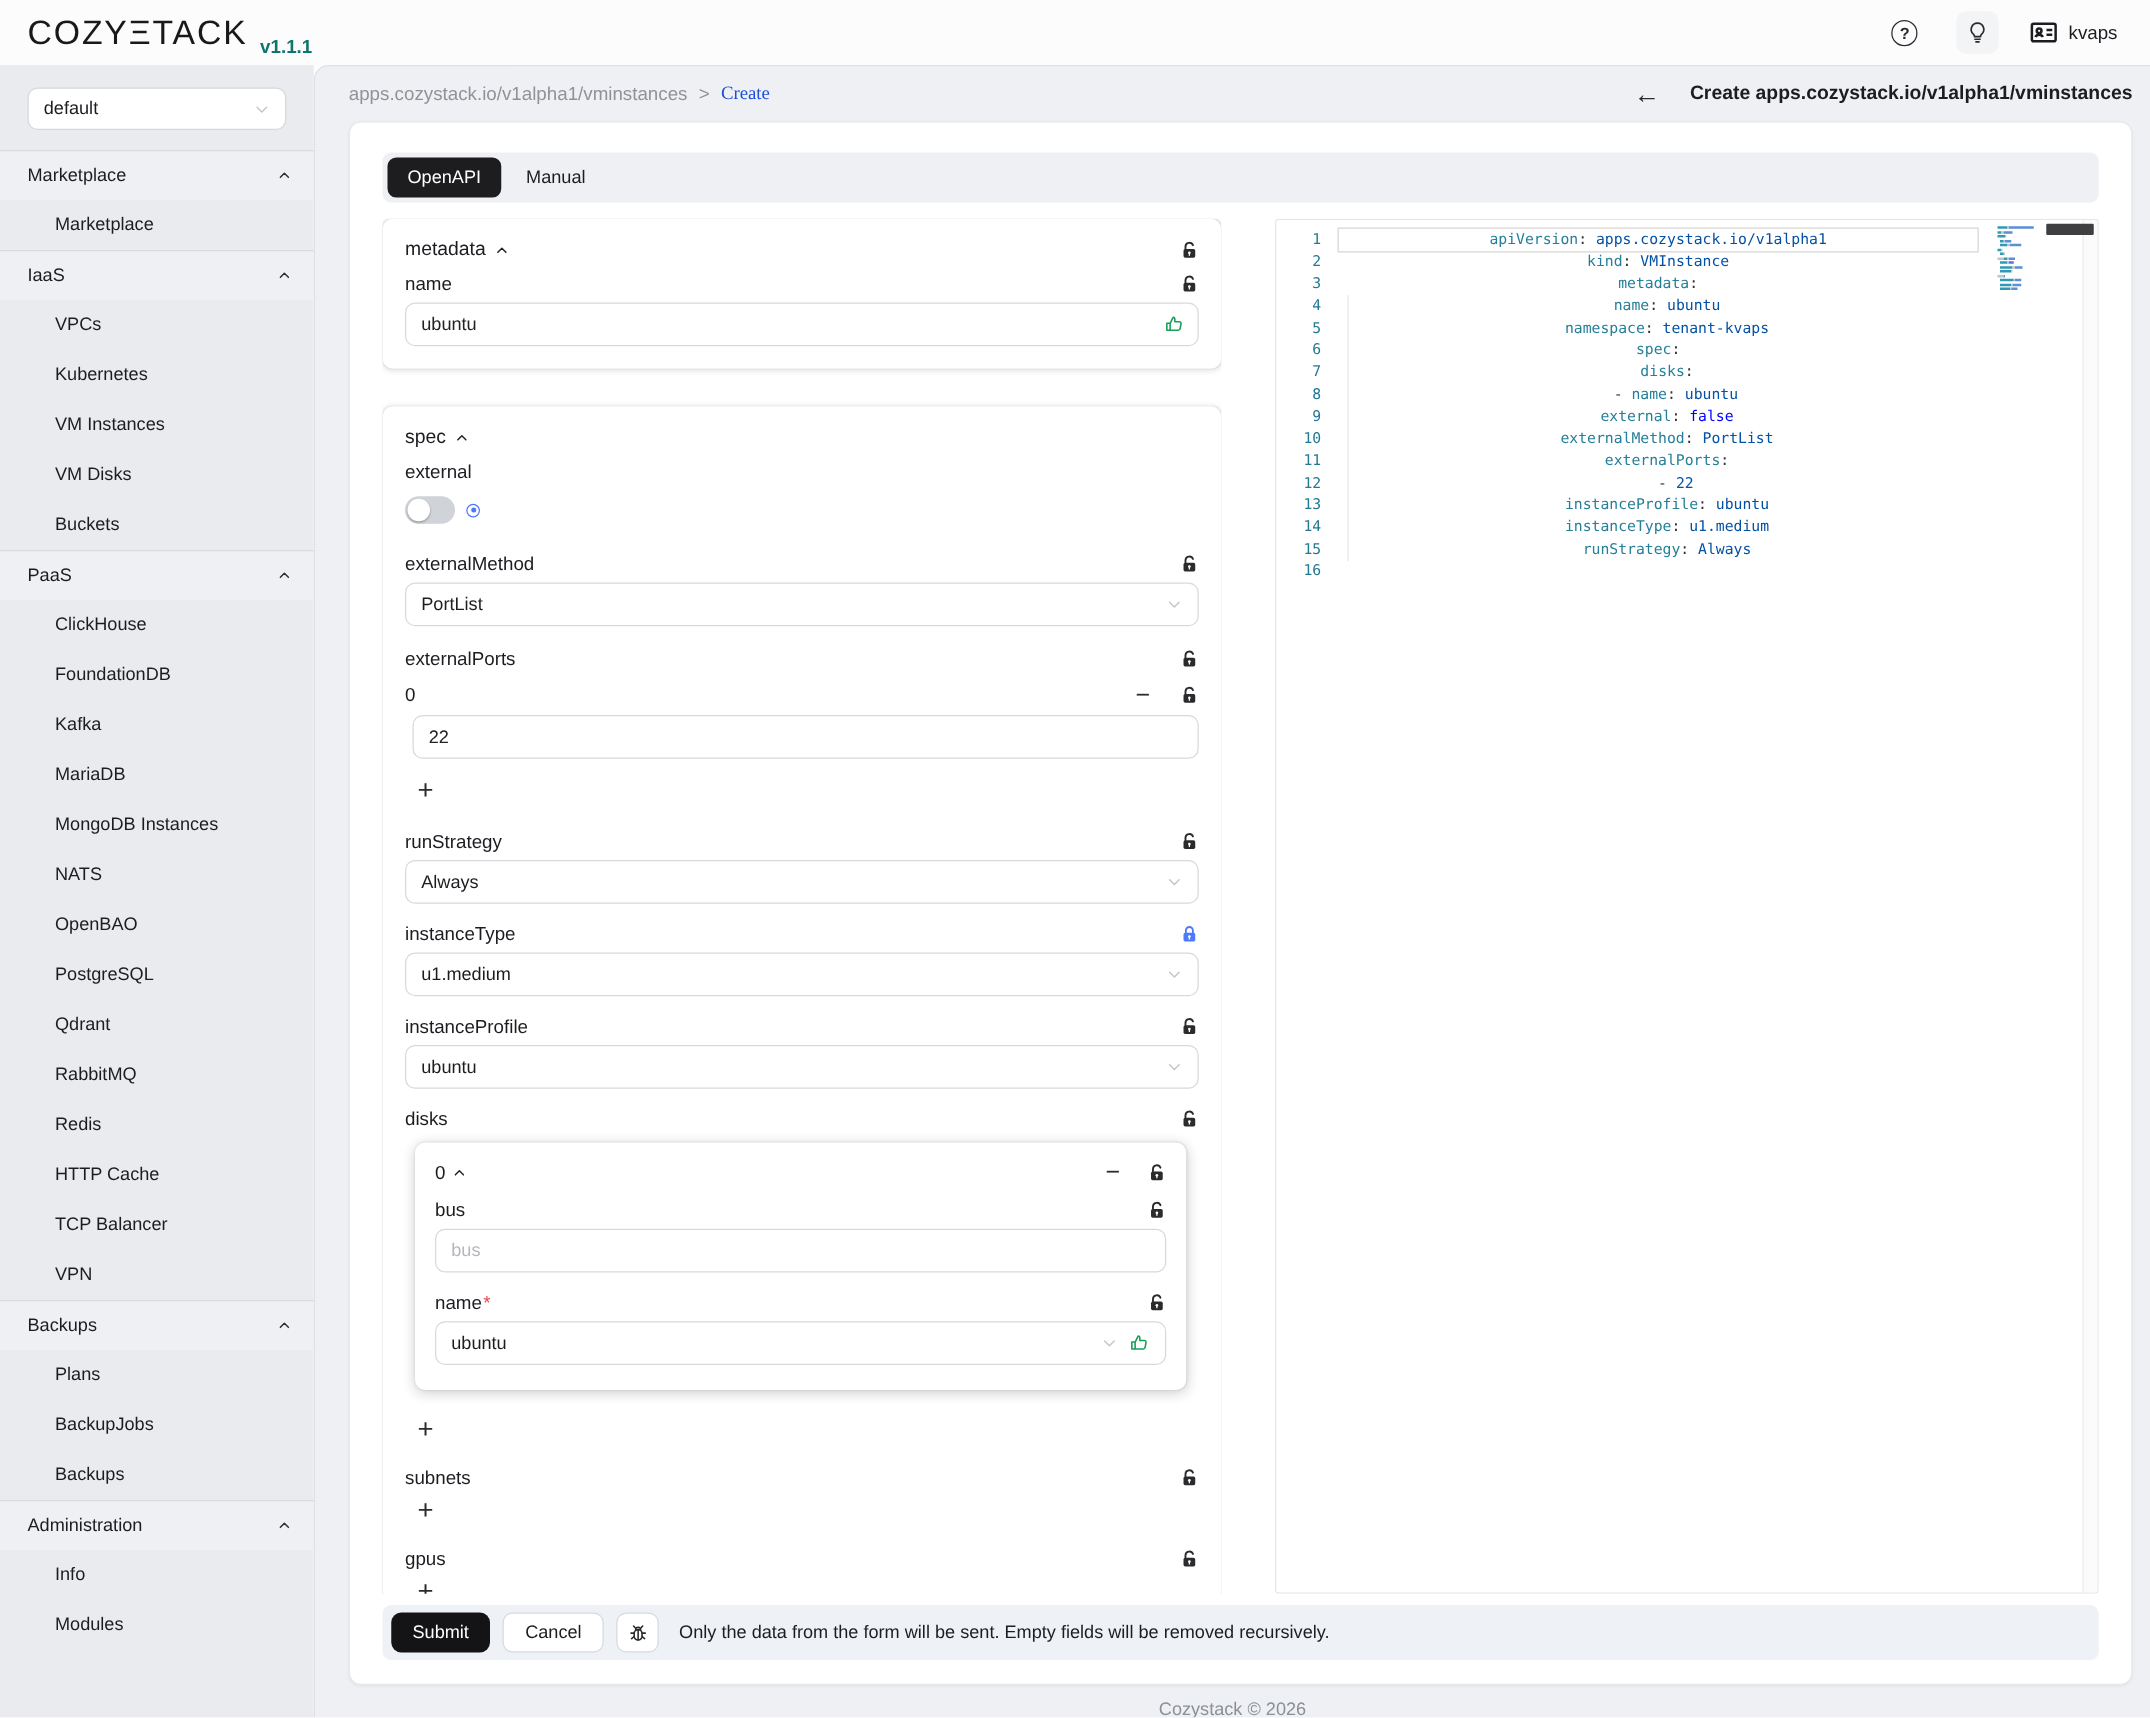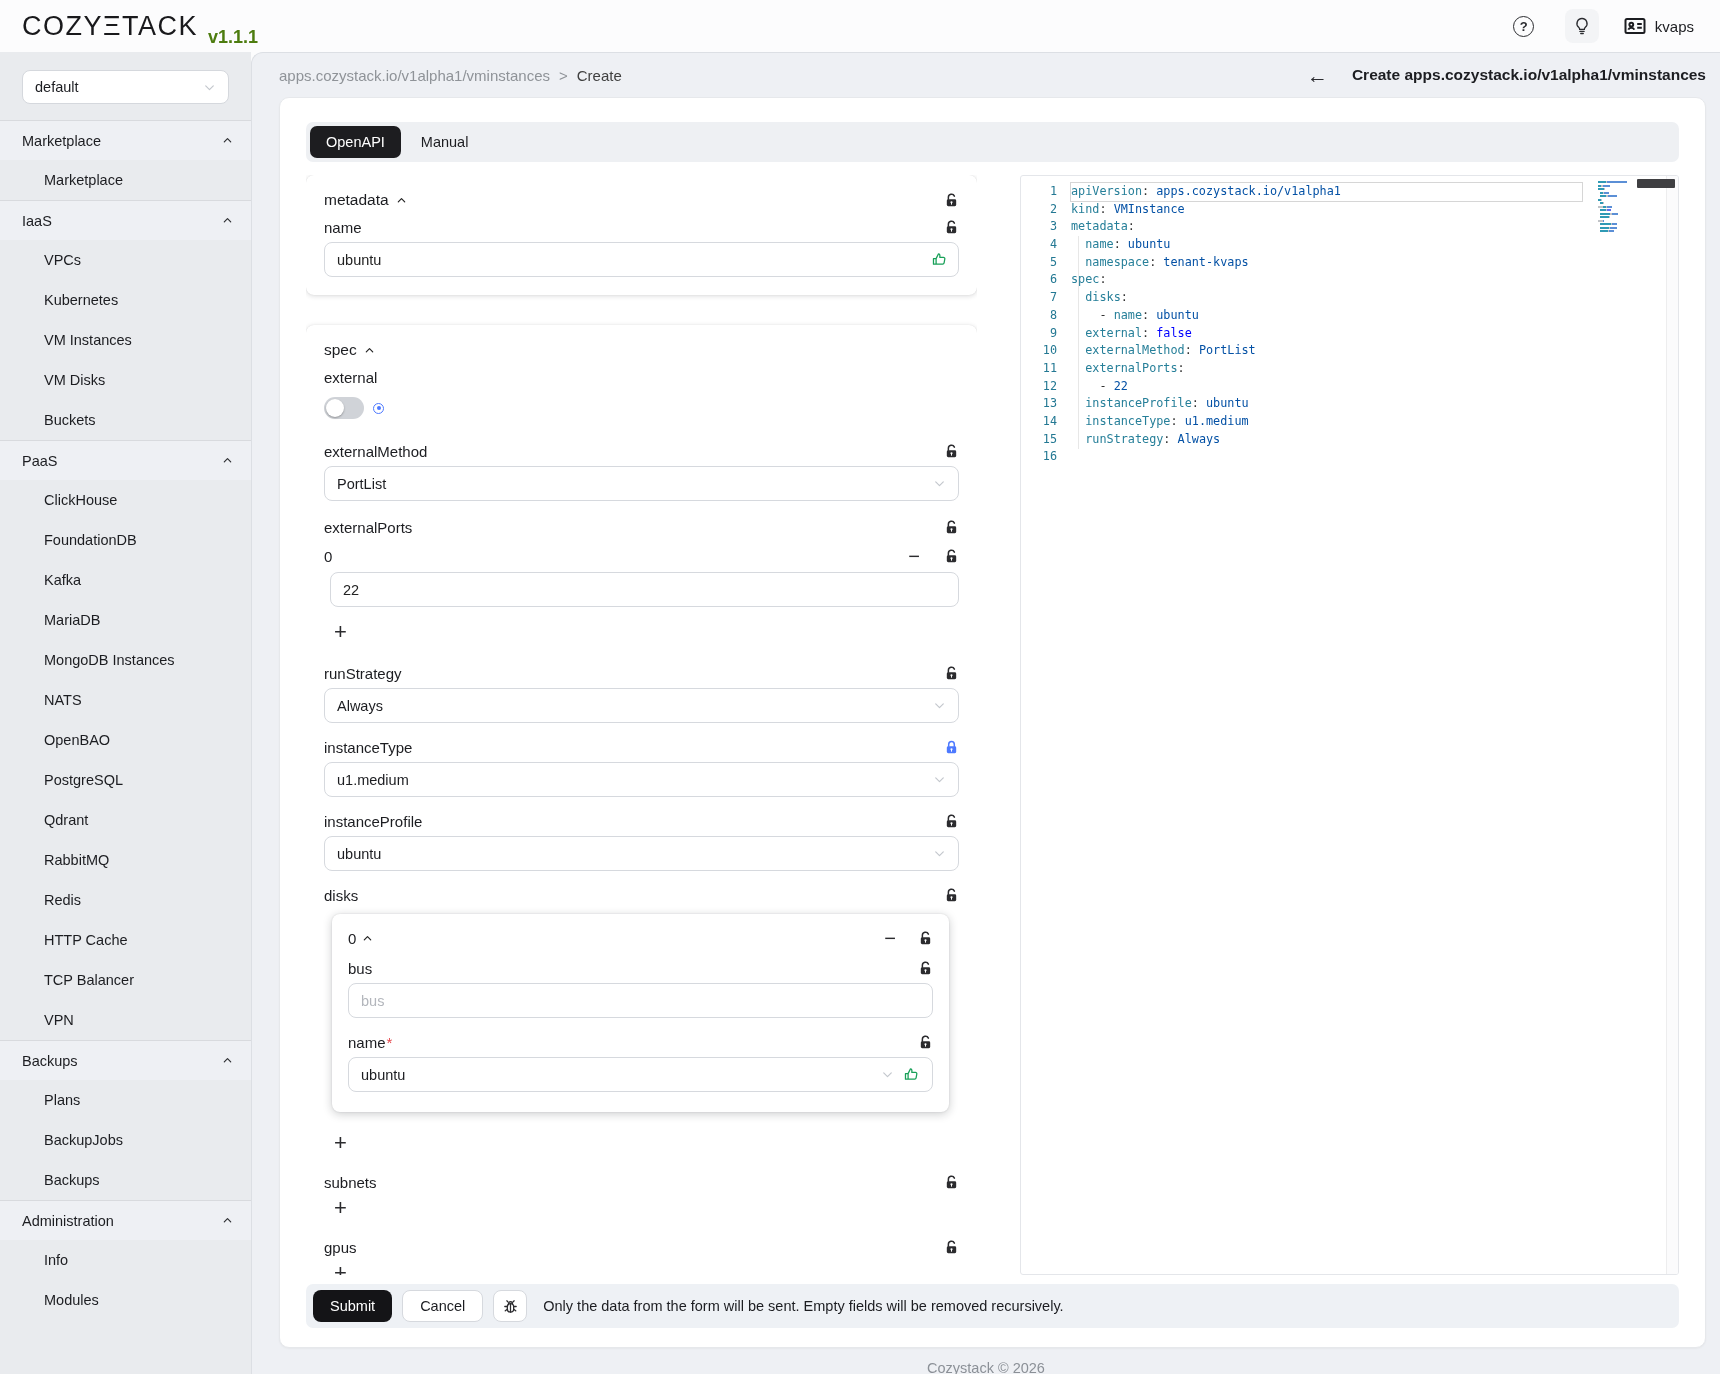--- a/index.html
+++ b/index.html
@@ -2,21 +2,21 @@
 <html><head>
 <meta charset="utf-8">
 <style>
   * { margin:0; padding:0; box-sizing:border-box; }
   html,body { width:1720px; height:1374px; overflow:hidden; background:#fcfcfd;
               font-family:"Liberation Sans", sans-serif; color:#1c1d21; }
 
   
   .hdr { height:52px; display:flex; align-items:center; padding:0 26px 0 22px; background:#fcfcfd; }
   .logo { font-size:27px; letter-spacing:1.5px; font-weight:500; color:#19191c; }
-  .ver  { font-size:18px; font-weight:700; color:#4d7c0f; margin-left:10px; margin-top:22px; }
+  .ver  { font-size:15px; font-weight:700; color:#0f766e; margin-left:10px; margin-top:22px; }
   .hdr-right { margin-left:auto; display:flex; align-items:center; gap:24px; }
   .icon-btn { width:34px; height:34px; display:flex; align-items:center; justify-content:center;
               border-radius:8px; cursor:pointer; color:#2a2b2f; }
   .icon-btn.lit { background:#f3f4f6; }
   .icon-circle { width:21px; height:21px; border:1.6px solid #2a2b2f; border-radius:50%;
                  display:flex; align-items:center; justify-content:center; font-size:13px; font-weight:700; }
   .user-badge { display:flex; align-items:center; gap:8px; font-size:15px; font-weight:500; cursor:pointer; }
 
   
   .layout { display:flex; height:1322px; }
@@ -29,21 +29,21 @@
                display:flex; align-items:center; padding:0 12px; font-size:14.5px; cursor:pointer; }
   .ns-select .sel-chev { margin-left:auto; }
   .side-sec { height:40px; display:flex; align-items:center; padding:0 18px 0 22px; font-size:14.5px;
               background:#eef0f4; border-top:1px solid #d8dade; cursor:pointer; }
   .side-sec .chev-up { margin-left:auto; color:#2c2d31; display:flex; }
   .side-item { height:40px; display:flex; align-items:center; padding-left:44px; font-size:14.5px; cursor:pointer; }
 
   
   .topbar { height:44px; display:flex; align-items:center; padding:0 14px 0 27px; }
   .crumb { font-size:15px; color:#8f9398; display:flex; gap:9px; align-items:center; }
-  .crumb .cur { color:#404040; }
+  .crumb .cur { color:#1d4ed8;font-family:Liberation Serif, serif; }
   .crumb .seg { cursor:pointer; }
   .title-wrap { margin-left:auto; display:flex; align-items:center; gap:24px; }
   .back { font-size:21px; cursor:pointer; color:#2a2b2f; line-height:1; }
   .pg-title { font-size:15.5px; font-weight:700; }
 
   
   .card { margin:0 14px 0 27px; height:1251px; background:#fff; border:1px solid #e6e8eb; border-radius:10px;
           box-shadow:0 1px 2px rgba(25,28,33,.04); padding:24px 26px 19px; position:relative; }
   .tabs { height:40px; background:#eef0f3; border-radius:7px; display:flex; align-items:center; padding:4px; gap:4px; }
   .tab { height:32px; padding:0 16px; border:none; background:transparent; border-radius:7px;
@@ -107,21 +107,21 @@
   .btn-bug { width:34px; height:32px; background:#fff; border:1px solid #d6d9de; border-radius:8px;
              display:flex; align-items:center; justify-content:center; color:#2b2b2e; cursor:pointer; padding:0; }
   .bar-note { font-size:14.5px; margin-left:6px; }
 
   
   .editor { height:100%; background:#fff; border:1px solid #e4e6ea; border-radius:3px; position:relative;
             overflow:hidden; font-family:"DejaVu Sans Mono", monospace; }
   .ed-lines { padding-top:7px; }
   .eline { display:flex; height:17.7px; line-height:17.7px; font-size:11.8px; padding-right:96px; }
   .egut { width:50px; flex:none; text-align:right; padding-right:14px; color:#237893; }
-  .ecode { flex:1; white-space:pre; }
+  .ecode { flex:1; white-space:pre;text-align:center; }
   .eline.current .ecode { outline:1px solid #d6d6d6; }
   .tk-key { color:#267f99; } .tk-val { color:#0451a5; } .tk-bool { color:#0000ff; }
   .tk-num { color:#0451a5; } .tk-pun { color:#333; }
   .ed-guide { position:absolute; left:57px; top:60px; width:1px; height:213px; background:#e7e7e7; }
   .ed-scroll { position:absolute; right:0; top:0; bottom:0; width:12px; background:#fbfbfc; border-left:1px solid #ededee; }
   .ed-slider { position:absolute; right:3px; top:3px; width:38px; height:9px; background:#3f3f42; border-radius:1px; }
   .minimap { position:absolute; right:16px; top:5px; width:64px; }
   .mm-row { height:2px; margin-bottom:1.5px; white-space:nowrap; font-size:0; }
   .mm-b { display:inline-block; height:2px; vertical-align:top; }
   .mm-key { background:#2f9ab5; } .mm-val { background:#5b8fd6; } .mm-bool { background:#5b6bf0; }

